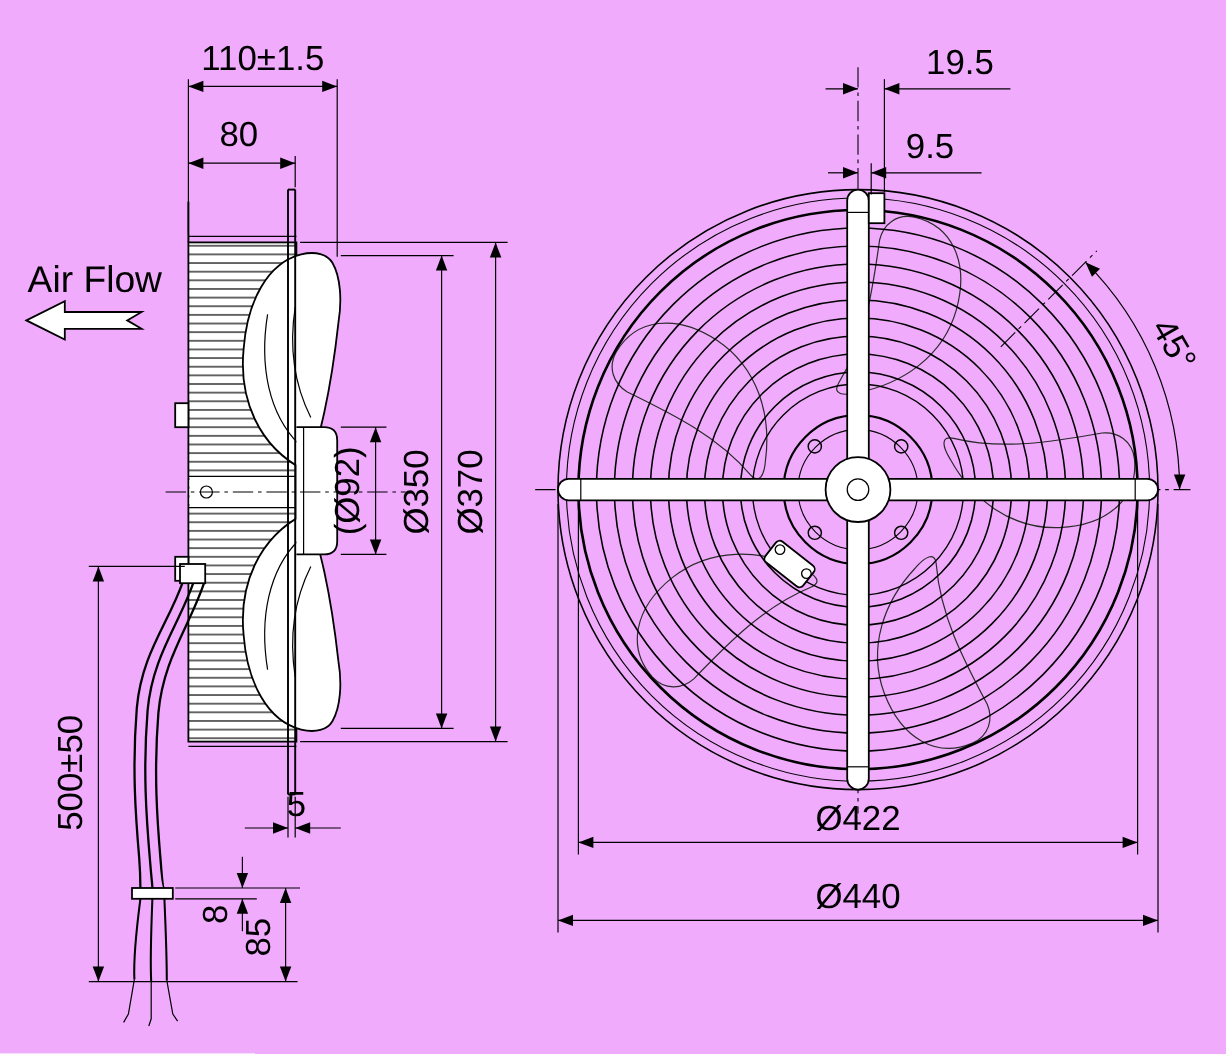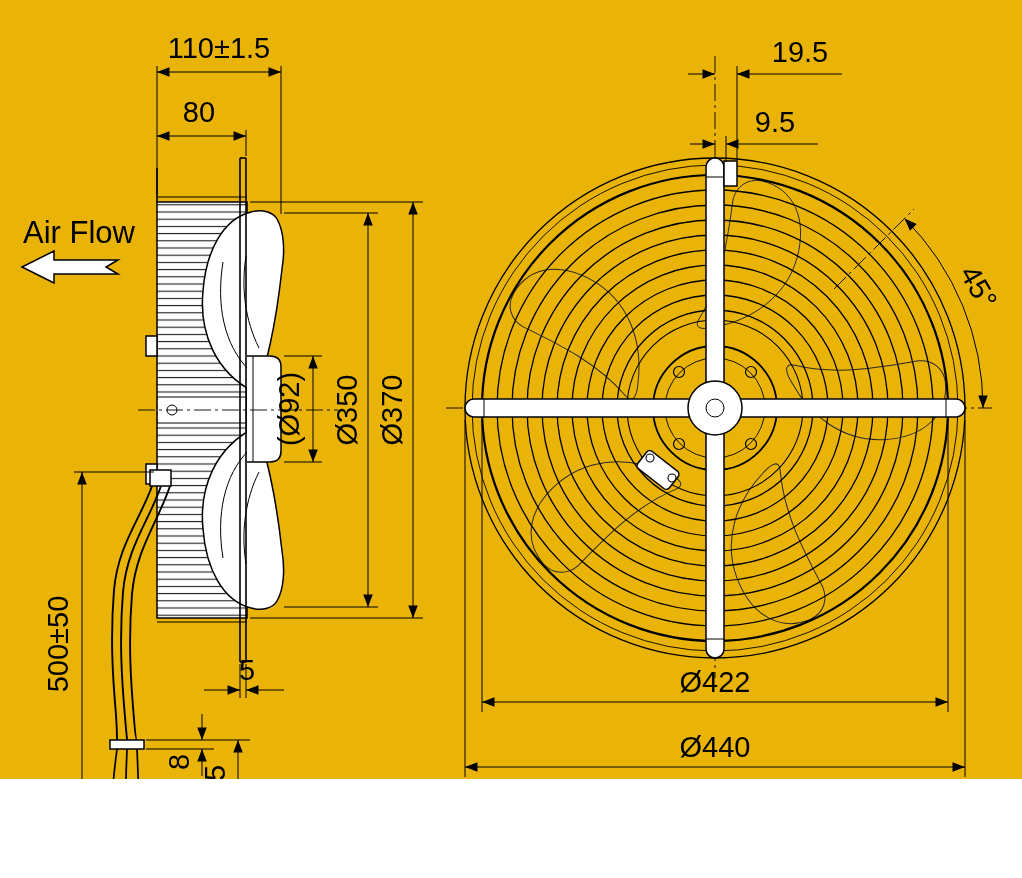--- a/index.html
+++ b/index.html
@@ -1,16 +1,16 @@
 <!DOCTYPE html>
 <html><head>
 <meta charset="utf-8">
 <style>
   html,body{margin:0;padding:0;background:#fff;}
-  #canvas{position:relative;width:1022px;height:779px;background:#eab308;overflow:hidden;}
+  #canvas{position:relative;width:1022px;height:878px;background:#f0abfc;overflow:hidden;}
   .ln{stroke:#000;stroke-width:1.6;fill:none;}
   .lnf{stroke:#000;stroke-width:1.5;fill:#fff;}
   .thin{stroke:#000;stroke-width:1;fill:none;}
   .dim{stroke:#000;stroke-width:1;fill:none;}
   .cl{stroke:#000;stroke-width:.9;fill:none;stroke-dasharray:17 4 3 4;}
   text{font-family:"Liberation Sans",sans-serif;fill:#000;}
   .dimtext{font-size:29px;}
   .biglabel{font-size:31px;}
 </style>
 </head>

